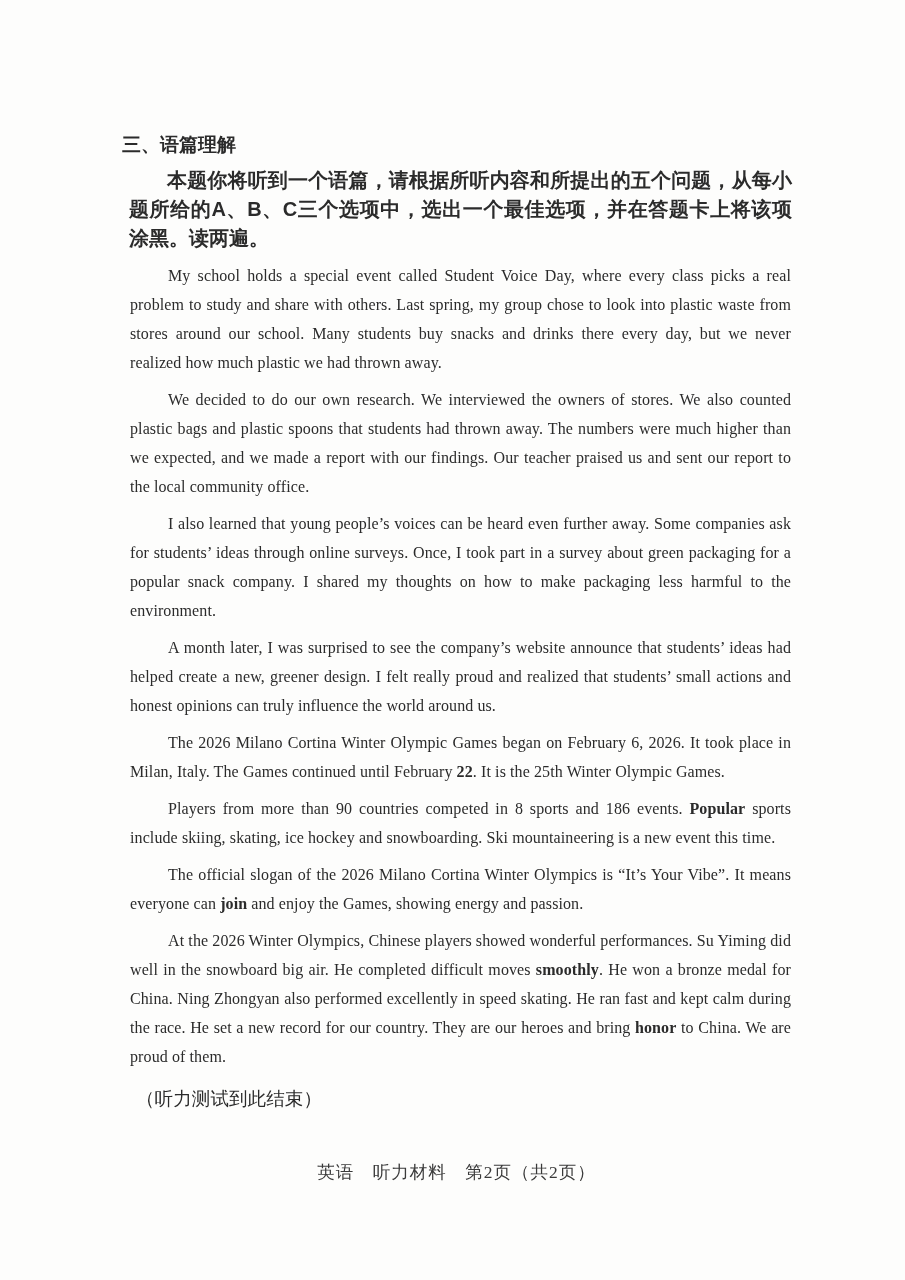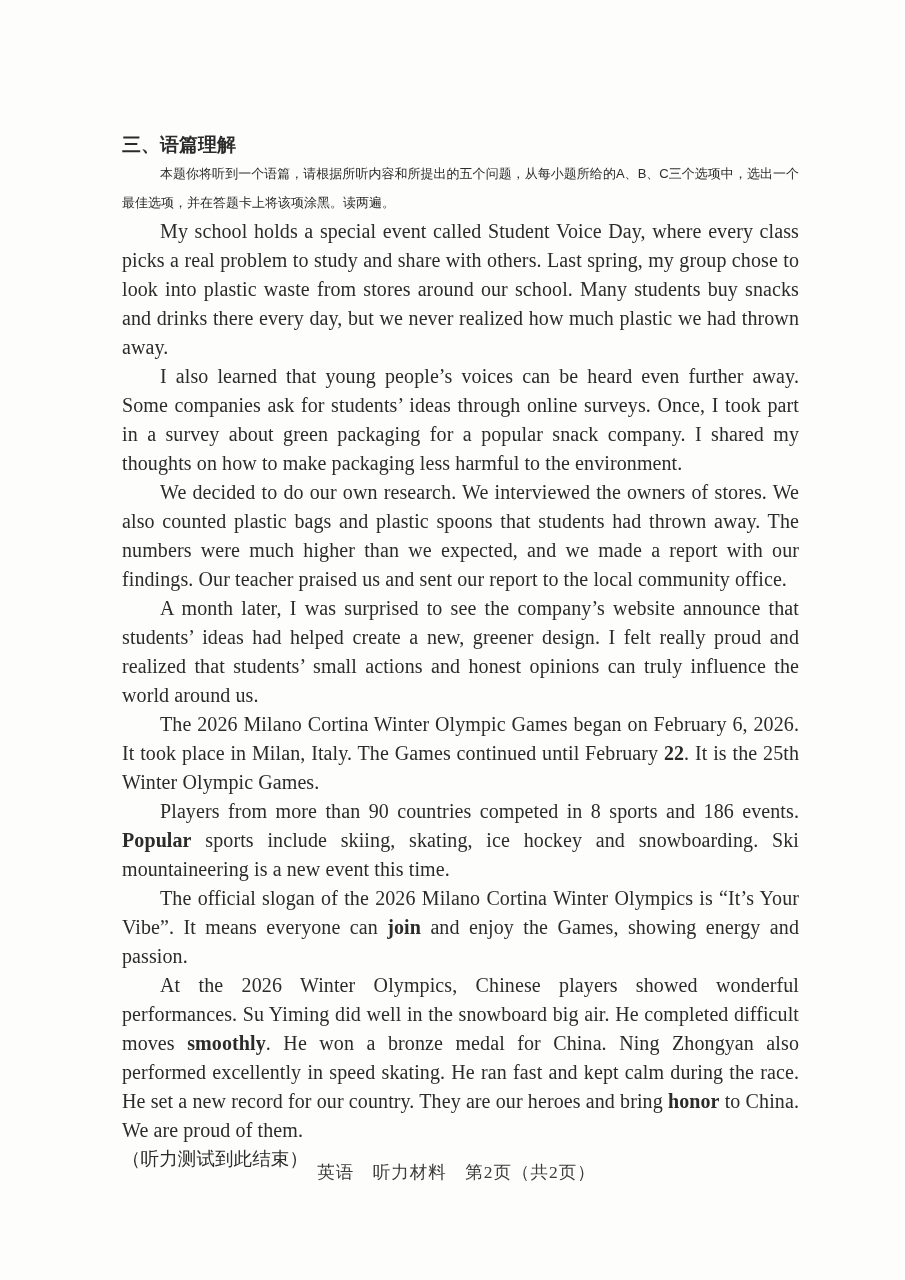--- a/index.html
+++ b/index.html
@@ -22,44 +22,44 @@
     position:relative;
   }
   .heading{
     font-family:"Liberation Sans","DejaVu Sans",sans-serif;
     font-weight:700;
     font-size:19px;
     line-height:29px;
   }
   .instr{
     font-family:"Liberation Sans","DejaVu Sans",sans-serif;
-    font-weight:400;
-    font-size:13px;
+    font-weight:700;
+    font-size:20px;
     line-height:29px;
-    margin:0;
+    margin:7px;
     text-align:justify;
     text-indent:38px;
   }
   .para{
-    margin:0;
-    font-size:20px;
+    margin:8px;
+    font-size:16px;
     line-height:29px;
     text-align:justify;
     text-indent:38px;
     letter-spacing:0.1px;
   }
   .b{font-weight:700;}
   .emph{
     -webkit-text-emphasis:filled dot;
     -webkit-text-emphasis-position:under;
     text-emphasis:filled dot;
     text-emphasis-position:under right;
   }
   .end-note{
-    margin:0;
+    margin:14px;
     font-size:18.5px;
     line-height:29px;
     text-indent:0;
   }
   .page-footer{
     position:absolute;
     left:8px;right:0;
     top:1160px;
     text-align:center;
     font-size:17.5px;
@@ -71,22 +71,22 @@
 <body>
 
 <div class="page">
 
   <div class="heading">三、语篇理解</div>
 
   <p class="instr">本题你将听到一个语篇，请根据所听内容和所提出的五个问题，从每小题所给的A、B、C三个选项中，选出一个最佳选项，并在答题卡上将该项涂黑。读两遍。</p>
 
   <div>
       <p class="para"><span>My school holds a special event called Student Voice Day, where every class picks a real problem to study and share with others. Last spring, my group chose to look into plastic waste from stores around our school. Many students buy snacks and drinks there every day, but we never realized how much plastic we had thrown away.</span></p>
+      <p class="para"><span>We decided to do our own research. We interviewed the owners of stores. We also counted plastic bags and plastic spoons that students had thrown away. The numbers were much higher than we expected, and we made a report with our findings. Our teacher praised us and sent our report to the local community office.</span></p>
       <p class="para"><span>I also learned that young people’s voices can be heard even further away. Some companies ask for students’ ideas through online surveys. Once, I took part in a survey about green packaging for a popular snack company. I shared my thoughts on how to make packaging less harmful to the environment.</span></p>
-      <p class="para"><span>We decided to do our own research. We interviewed the owners of stores. We also counted plastic bags and plastic spoons that students had thrown away. The numbers were much higher than we expected, and we made a report with our findings. Our teacher praised us and sent our report to the local community office.</span></p>
       <p class="para"><span>A month later, I was surprised to see the company’s website announce that students’ ideas had helped create a new, greener design. I felt really proud and realized that students’ small actions and honest opinions can truly influence the world around us.</span></p>
     </div>
 
 
 
   <div>
       <p class="para"><span>The 2026 Milano Cortina Winter Olympic Games began on February 6, 2026. It took place in Milan, Italy. The Games continued until February </span><span class="b">22</span><span>. It is the 25th Winter Olympic Games.</span></p>
       <p class="para"><span>Players from more than 90 countries competed in 8 sports and 186 events. </span><span class="b">Popular</span><span> sports include skiing, skating, ice hockey and snowboarding. Ski mountaineering is a new event this time.</span></p>
       <p class="para"><span>The official slogan of the 2026 Milano Cortina Winter Olympics is “It’s Your Vibe”. It means everyone can </span><span class="b">join</span><span> and enjoy the Games, showing energy and passion.</span></p>
       <p class="para"><span>At the 2026 Winter Olympics, Chinese players showed wonderful performances. Su Yiming did well in the snowboard big air. He completed difficult moves </span><span class="b">smoothly</span><span>. He won a bronze medal for China. Ning Zhongyan also performed excellently in speed skating. He ran fast and kept calm during the race. He set a new record for our country. They are our heroes and bring </span><span class="b">honor</span><span> to China. We are proud of them.</span></p>

